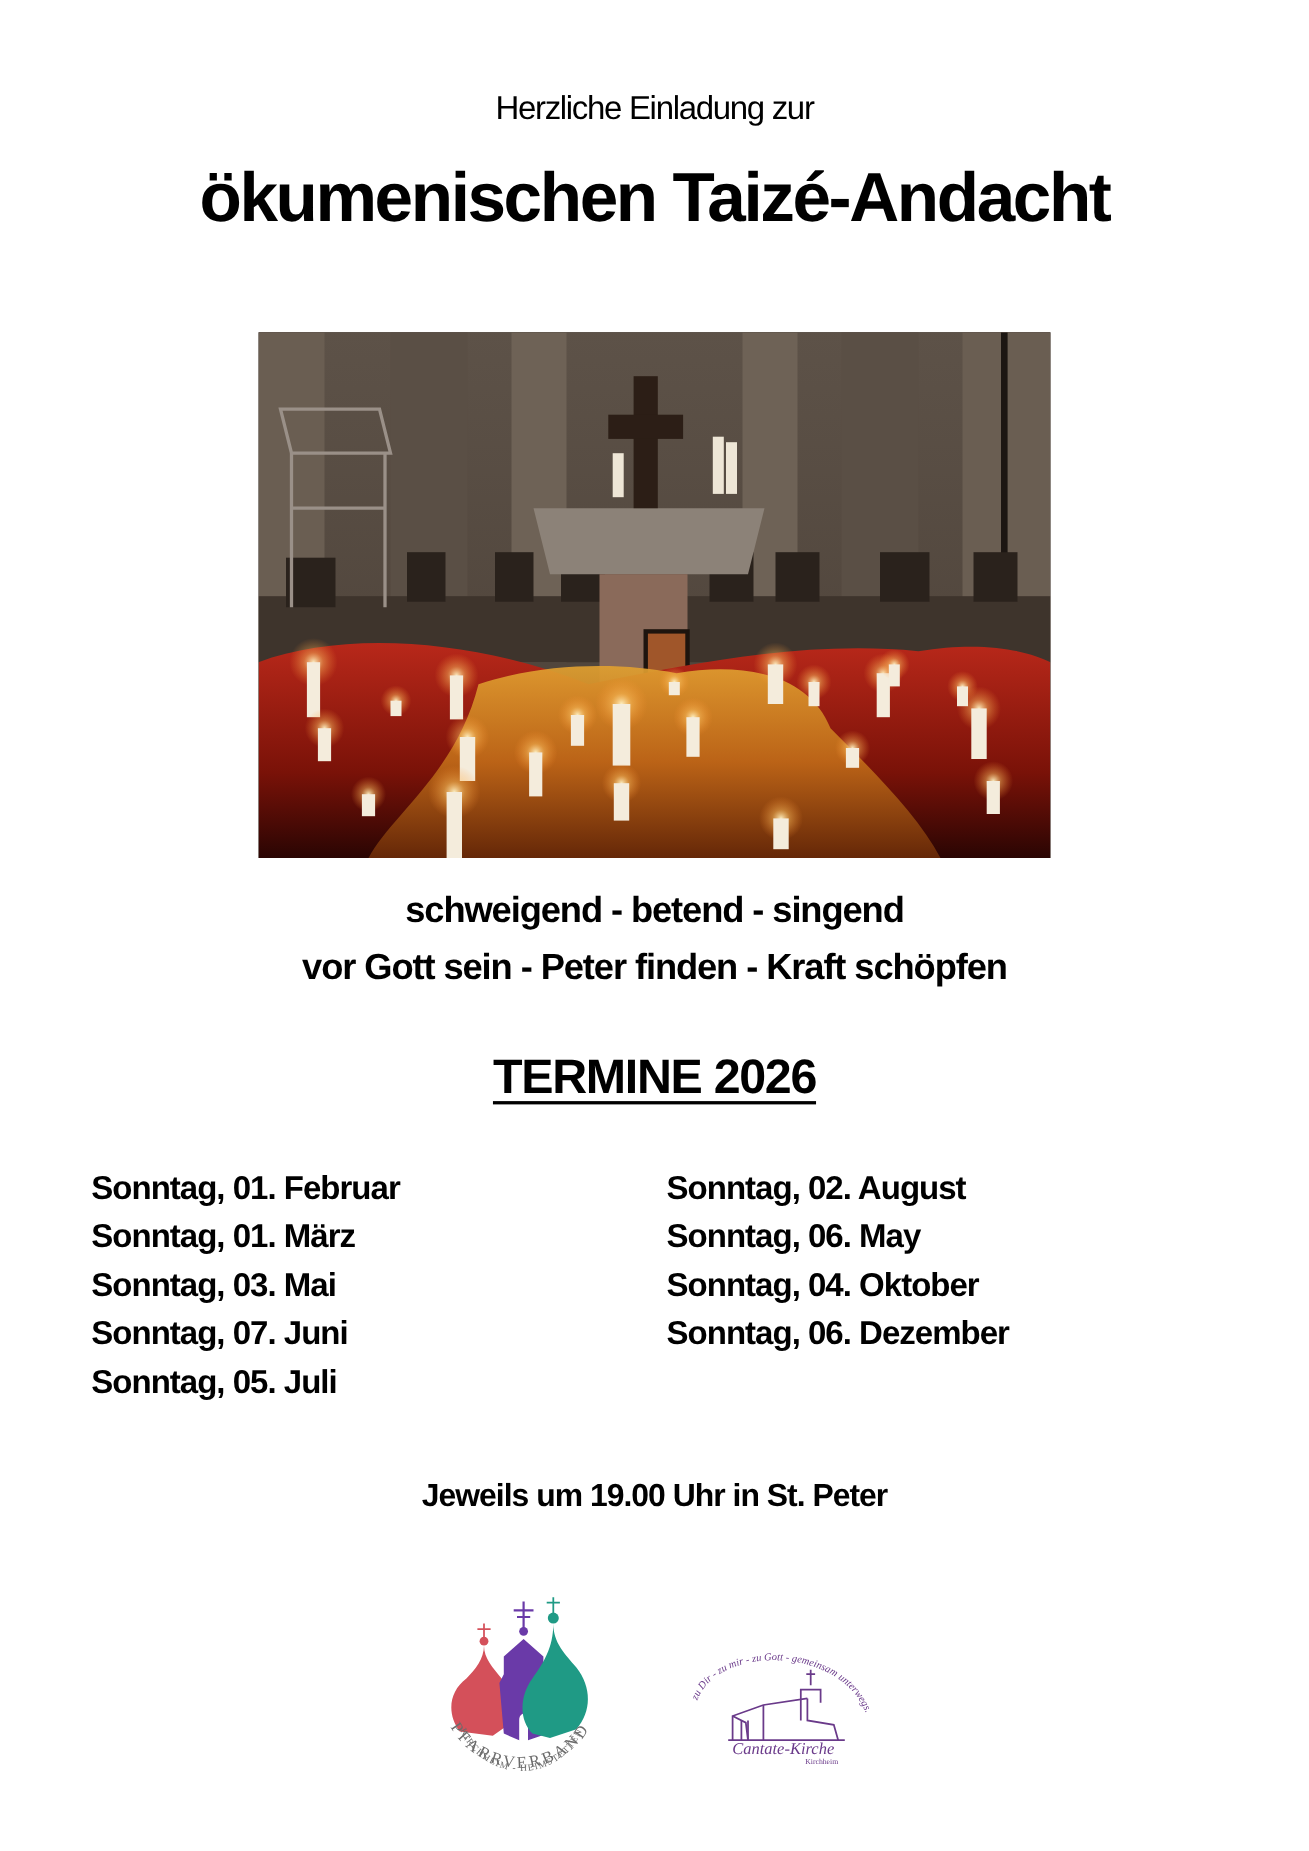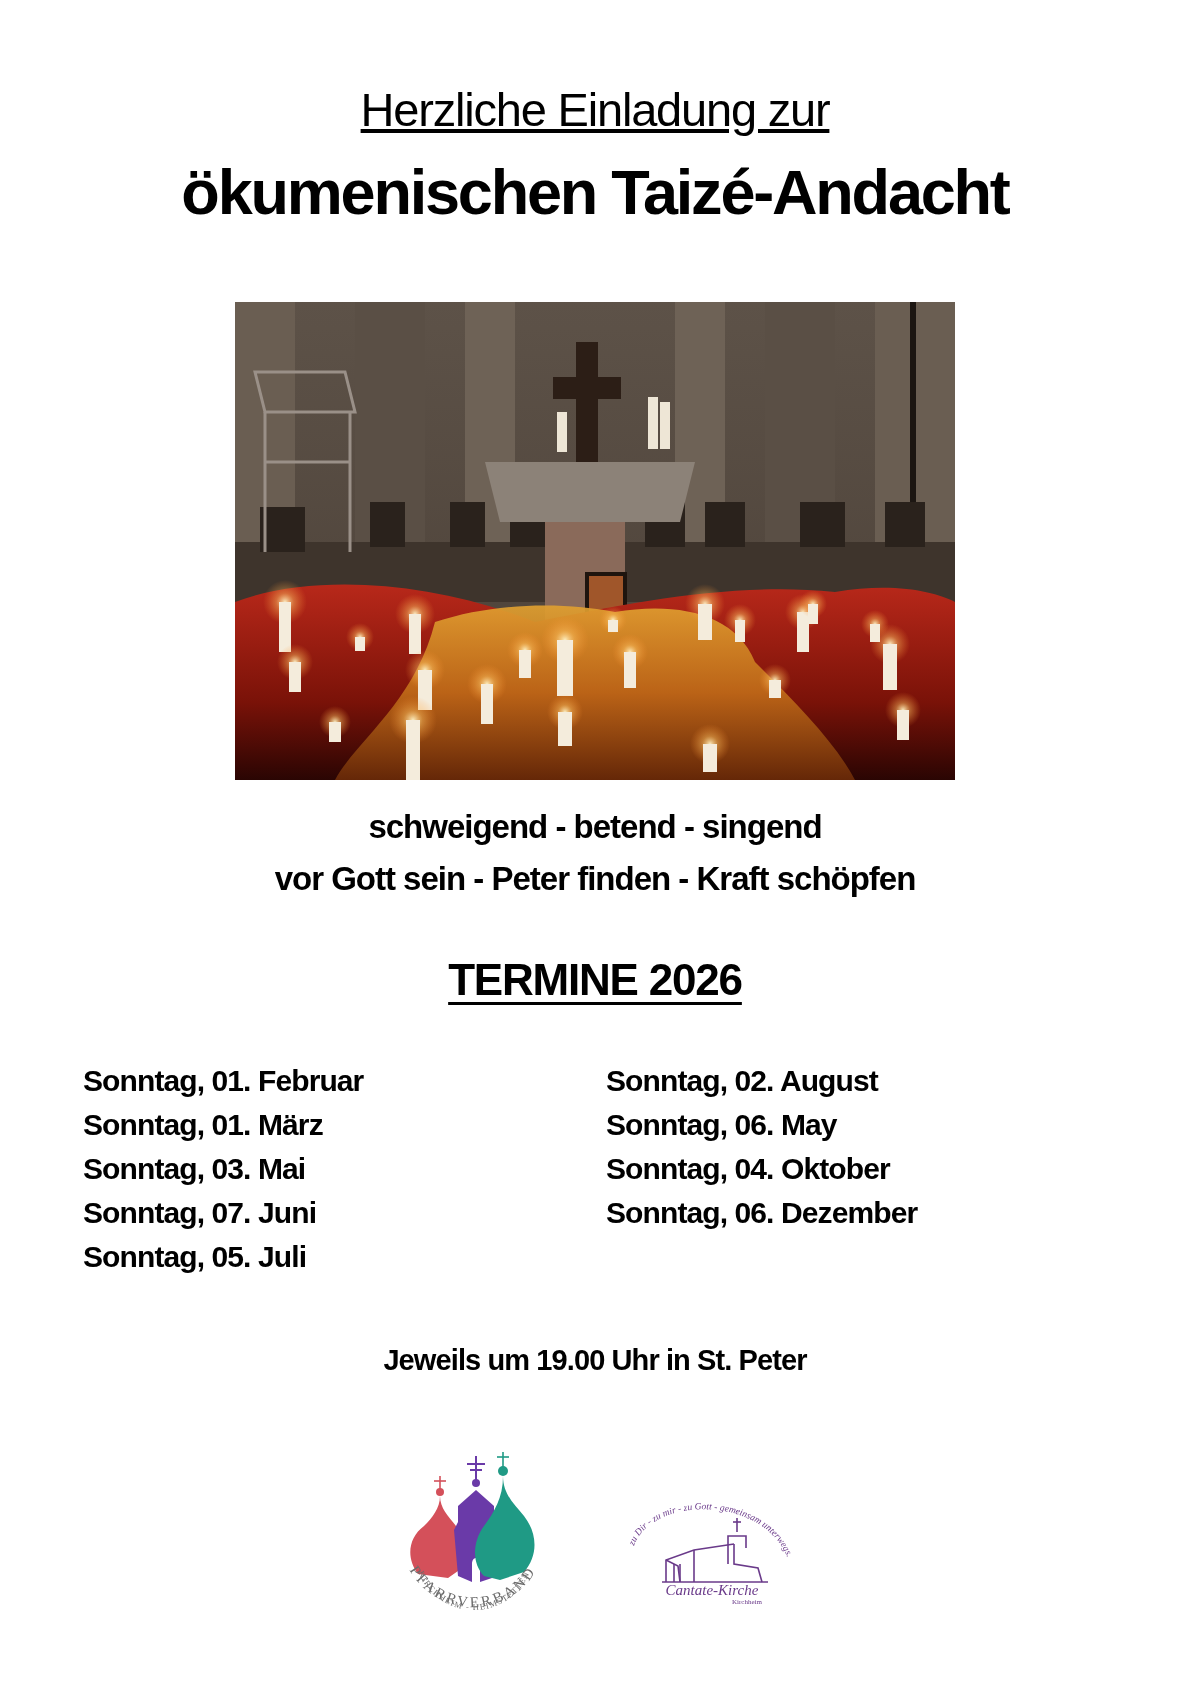--- a/index.html
+++ b/index.html
@@ -1,22 +1,22 @@
 <!DOCTYPE html>
 <html><head>
 <meta charset="utf-8">
 <style>
   * { margin: 0; padding: 0; box-sizing: border-box; }
   html, body { width: 1190px; height: 1683px; background: #ffffff; overflow: hidden; }
   body { position: relative; font-family: "Liberation Sans", "DejaVu Sans", sans-serif; color: #000; }
   .abs { position: absolute; }
   .center { left: 0; width: 1190px; text-align: center; white-space: nowrap; }
 
-  #title1 { top: 82px; font-size: 47px; font-weight: 400; letter-spacing: -1.2px; text-decoration: underline; }
-  #title2 { top: 156px; font-size: 63px; font-weight: 700; letter-spacing: -2.2px; }
+  #title1 { top: 82px; font-size: 30px; font-weight: 400; letter-spacing: -1.2px; }
+  #title2 { top: 144px; font-size: 63px; font-weight: 700; letter-spacing: -2.2px; }
 
   #photo { left: 235px; top: 302px; width: 720px; height: 478px; overflow: hidden;
            background: #3a2e26; }
   #photo svg { display: block; }
 
   .tagline { font-size: 33px; font-weight: 700; letter-spacing: -1px; }
   #tag1 { top: 808px; }
   #tag2 { top: 860px; }
 
   #termine-title { top: 955px; font-size: 44px; font-weight: 700; letter-spacing: -1.2px; }

